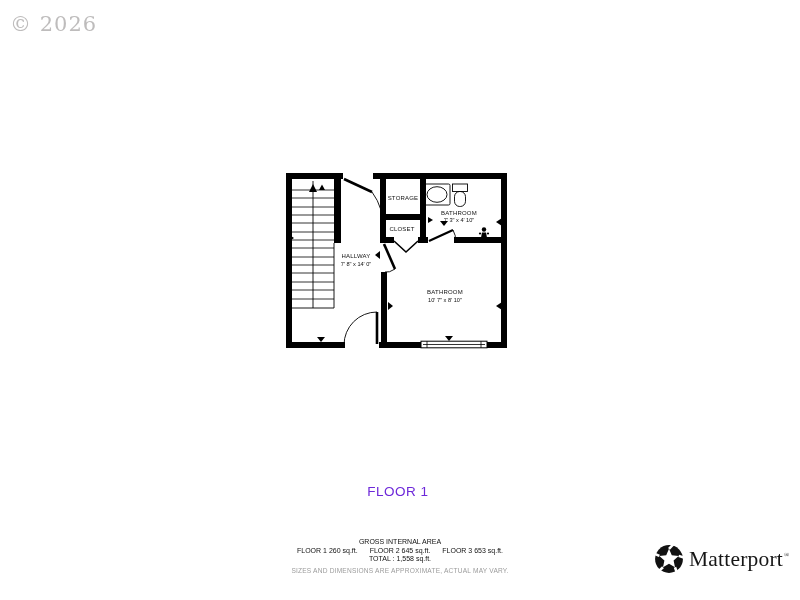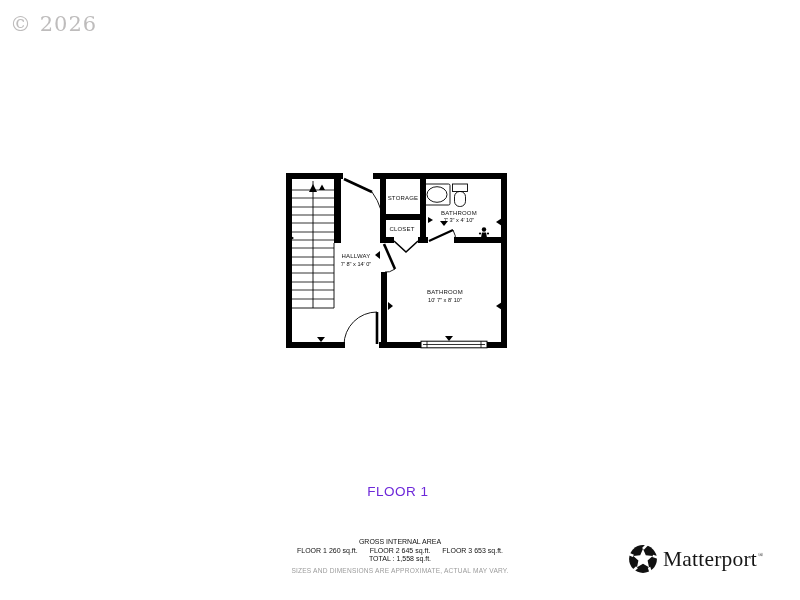--- a/index.html
+++ b/index.html
@@ -10,21 +10,21 @@
   .plan{position:absolute;left:280px;top:168px;width:232px;height:188px;}
   .plan text{font-family:"Liberation Sans",sans-serif;fill:#111;text-anchor:middle;}
   .room-name{font-size:6px;letter-spacing:.2px;}
   .room-dims{font-size:5.6px;}
   .floor-label{position:absolute;left:0;top:484px;width:796px;text-align:center;
                font-size:13.5px;letter-spacing:.5px;color:#6d28d9;}
   .footer{position:absolute;left:0;top:538px;width:800px;text-align:center;line-height:8.5px;}
   .footer .row{font-size:7px;color:#111;}
   .footer .floors span{margin:0 5px;}
   .footer .disclaimer{margin-top:3px;font-size:6.6px;color:#9b9b9b;letter-spacing:.2px;}
-  .brand{position:absolute;left:628px;top:544px;display:flex;align-items:center;justify-content:space-between;}
+  .brand{position:absolute;left:654px;top:544px;display:flex;align-items:center;justify-content:space-between;}
   .brand-icon{width:30px;height:30px;}
   .wordmark{font-family:"Liberation Serif",serif;font-size:21.5px;font-weight:500;
             color:#161616;margin-left:5px;letter-spacing:.2px;}
   .wordmark sup{font-size:7px;vertical-align:9px;margin-left:1px;}
 </style>
 </head>
 <body>
 
 <div class="canvas">
 

